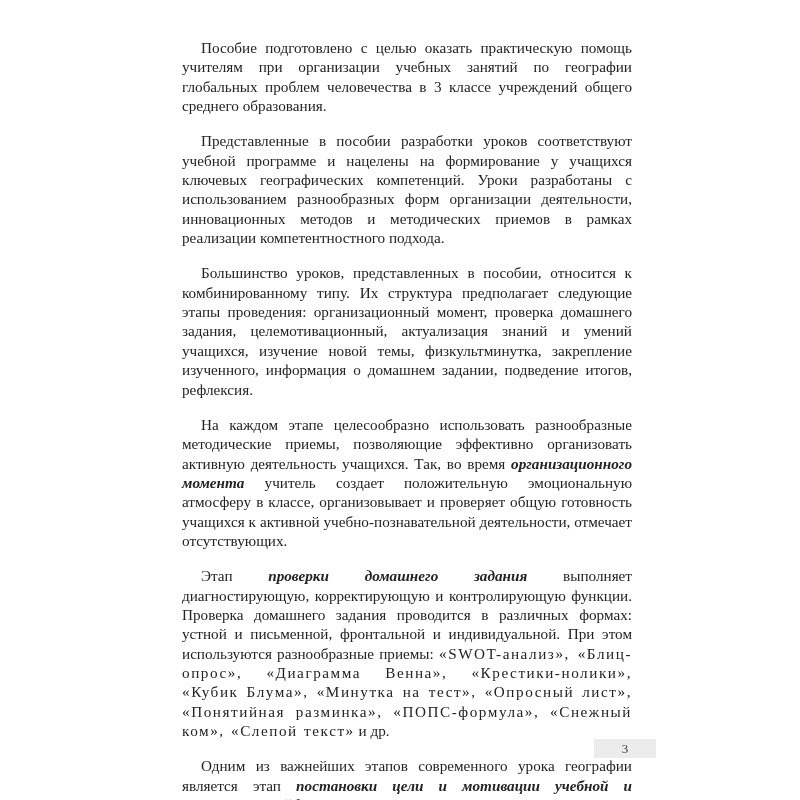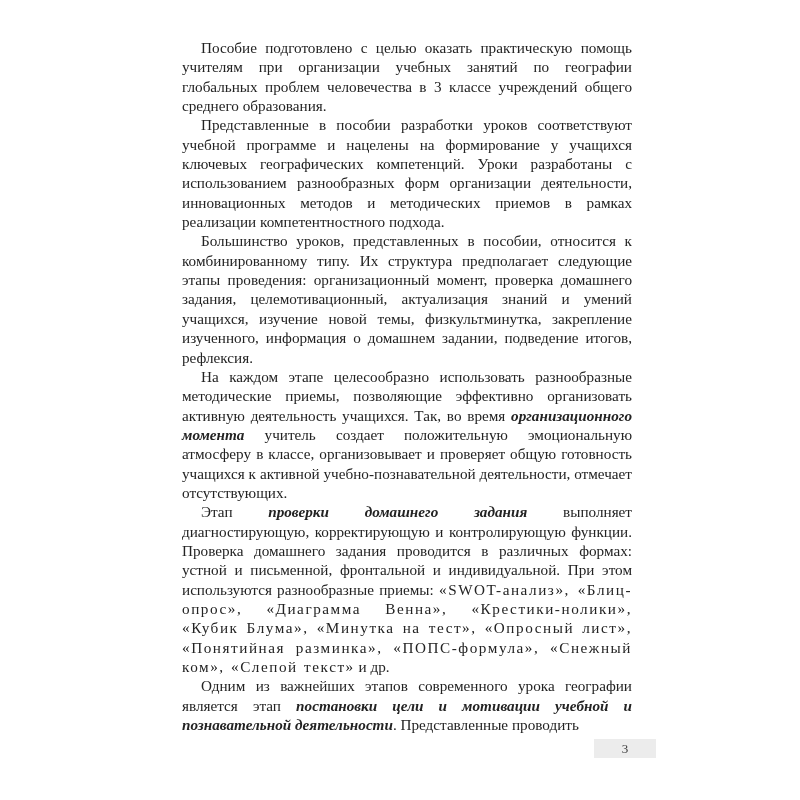--- a/index.html
+++ b/index.html
@@ -51,21 +51,21 @@
     text-align: justify;
     text-justify: inter-word;
     text-indent: 19px;
     margin: 0;
     color: #232323;
     hyphens: manual;
     -webkit-hyphens: manual;
   }
 
   .para + .para {
-    margin-top: 0;
+    margin-top: 16px;
   }
 
   b.bi {
     font-weight: bold;
     font-style: italic;
   }
 
   .spaced {
     letter-spacing: 1.55px;
     word-spacing: 1px;

